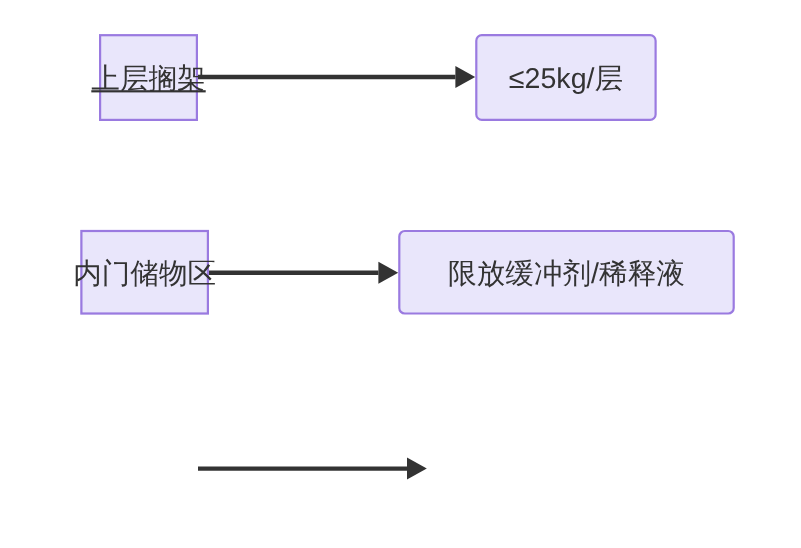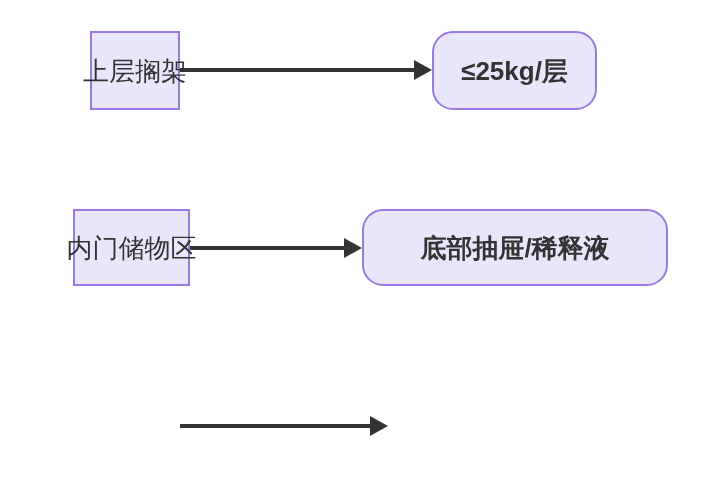--- a/index.html
+++ b/index.html
@@ -21,36 +21,36 @@
     background: #e9e6fb;
     border: 2px solid #9a7ae0;
     color: #333333;
     font-size: 26px;
     line-height: 1;
     display: flex;
     align-items: center;
     justify-content: center;
     white-space: nowrap;
   }
-  .node.rounded { border-radius: 21px; font-weight: bold; }
+  .node.rounded { border-radius: 6px; }
   .node.sharp   { border-radius: 0; }
 
   .edge {
     position: absolute;
     height: 24px;
     display: block;
   }
   .edge svg { display: block; overflow: visible; }
 </style>
 </head>
 <body>
 
 <div id="canvas">
 
-  <div class="node sharp" style="left:90px; top:31px; width:90px; height:79px;">
+  <div class="node sharp" style="left:90px; top:31px; width:90px; height:79px;text-decoration:underline;">
     <span>上层搁架</span>
   </div>
 
   <div class="edge" style="left:180px; top:58px; width:252px;">
     <svg width="252" height="24" viewBox="0 0 252 24" aria-hidden="true">
       <line x1="0" y1="12" x2="234" y2="12" stroke="#333333" stroke-width="4"></line>
       <polygon points="234,2 252,12 234,22" fill="#333333"></polygon>
     </svg>
   </div>
 
@@ -63,21 +63,21 @@
   </div>
 
   <div class="edge" style="left:190px; top:236px; width:172px;">
     <svg width="172" height="24" viewBox="0 0 172 24" aria-hidden="true">
       <line x1="0" y1="12" x2="154" y2="12" stroke="#333333" stroke-width="4"></line>
       <polygon points="154,2 172,12 154,22" fill="#333333"></polygon>
     </svg>
   </div>
 
   <div class="node rounded" style="left:362px; top:209px; width:306px; height:77px;">
-    <span>底部抽屉/稀释液</span>
+    <span>限放缓冲剂/稀释液</span>
   </div>
 
 
   <div class="edge" style="left:180px; top:414px; width:208px;">
     <svg width="208" height="24" viewBox="0 0 208 24" aria-hidden="true">
       <line x1="0" y1="12" x2="190" y2="12" stroke="#333333" stroke-width="4"></line>
       <polygon points="190,2 208,12 190,22" fill="#333333"></polygon>
     </svg>
   </div>
 

